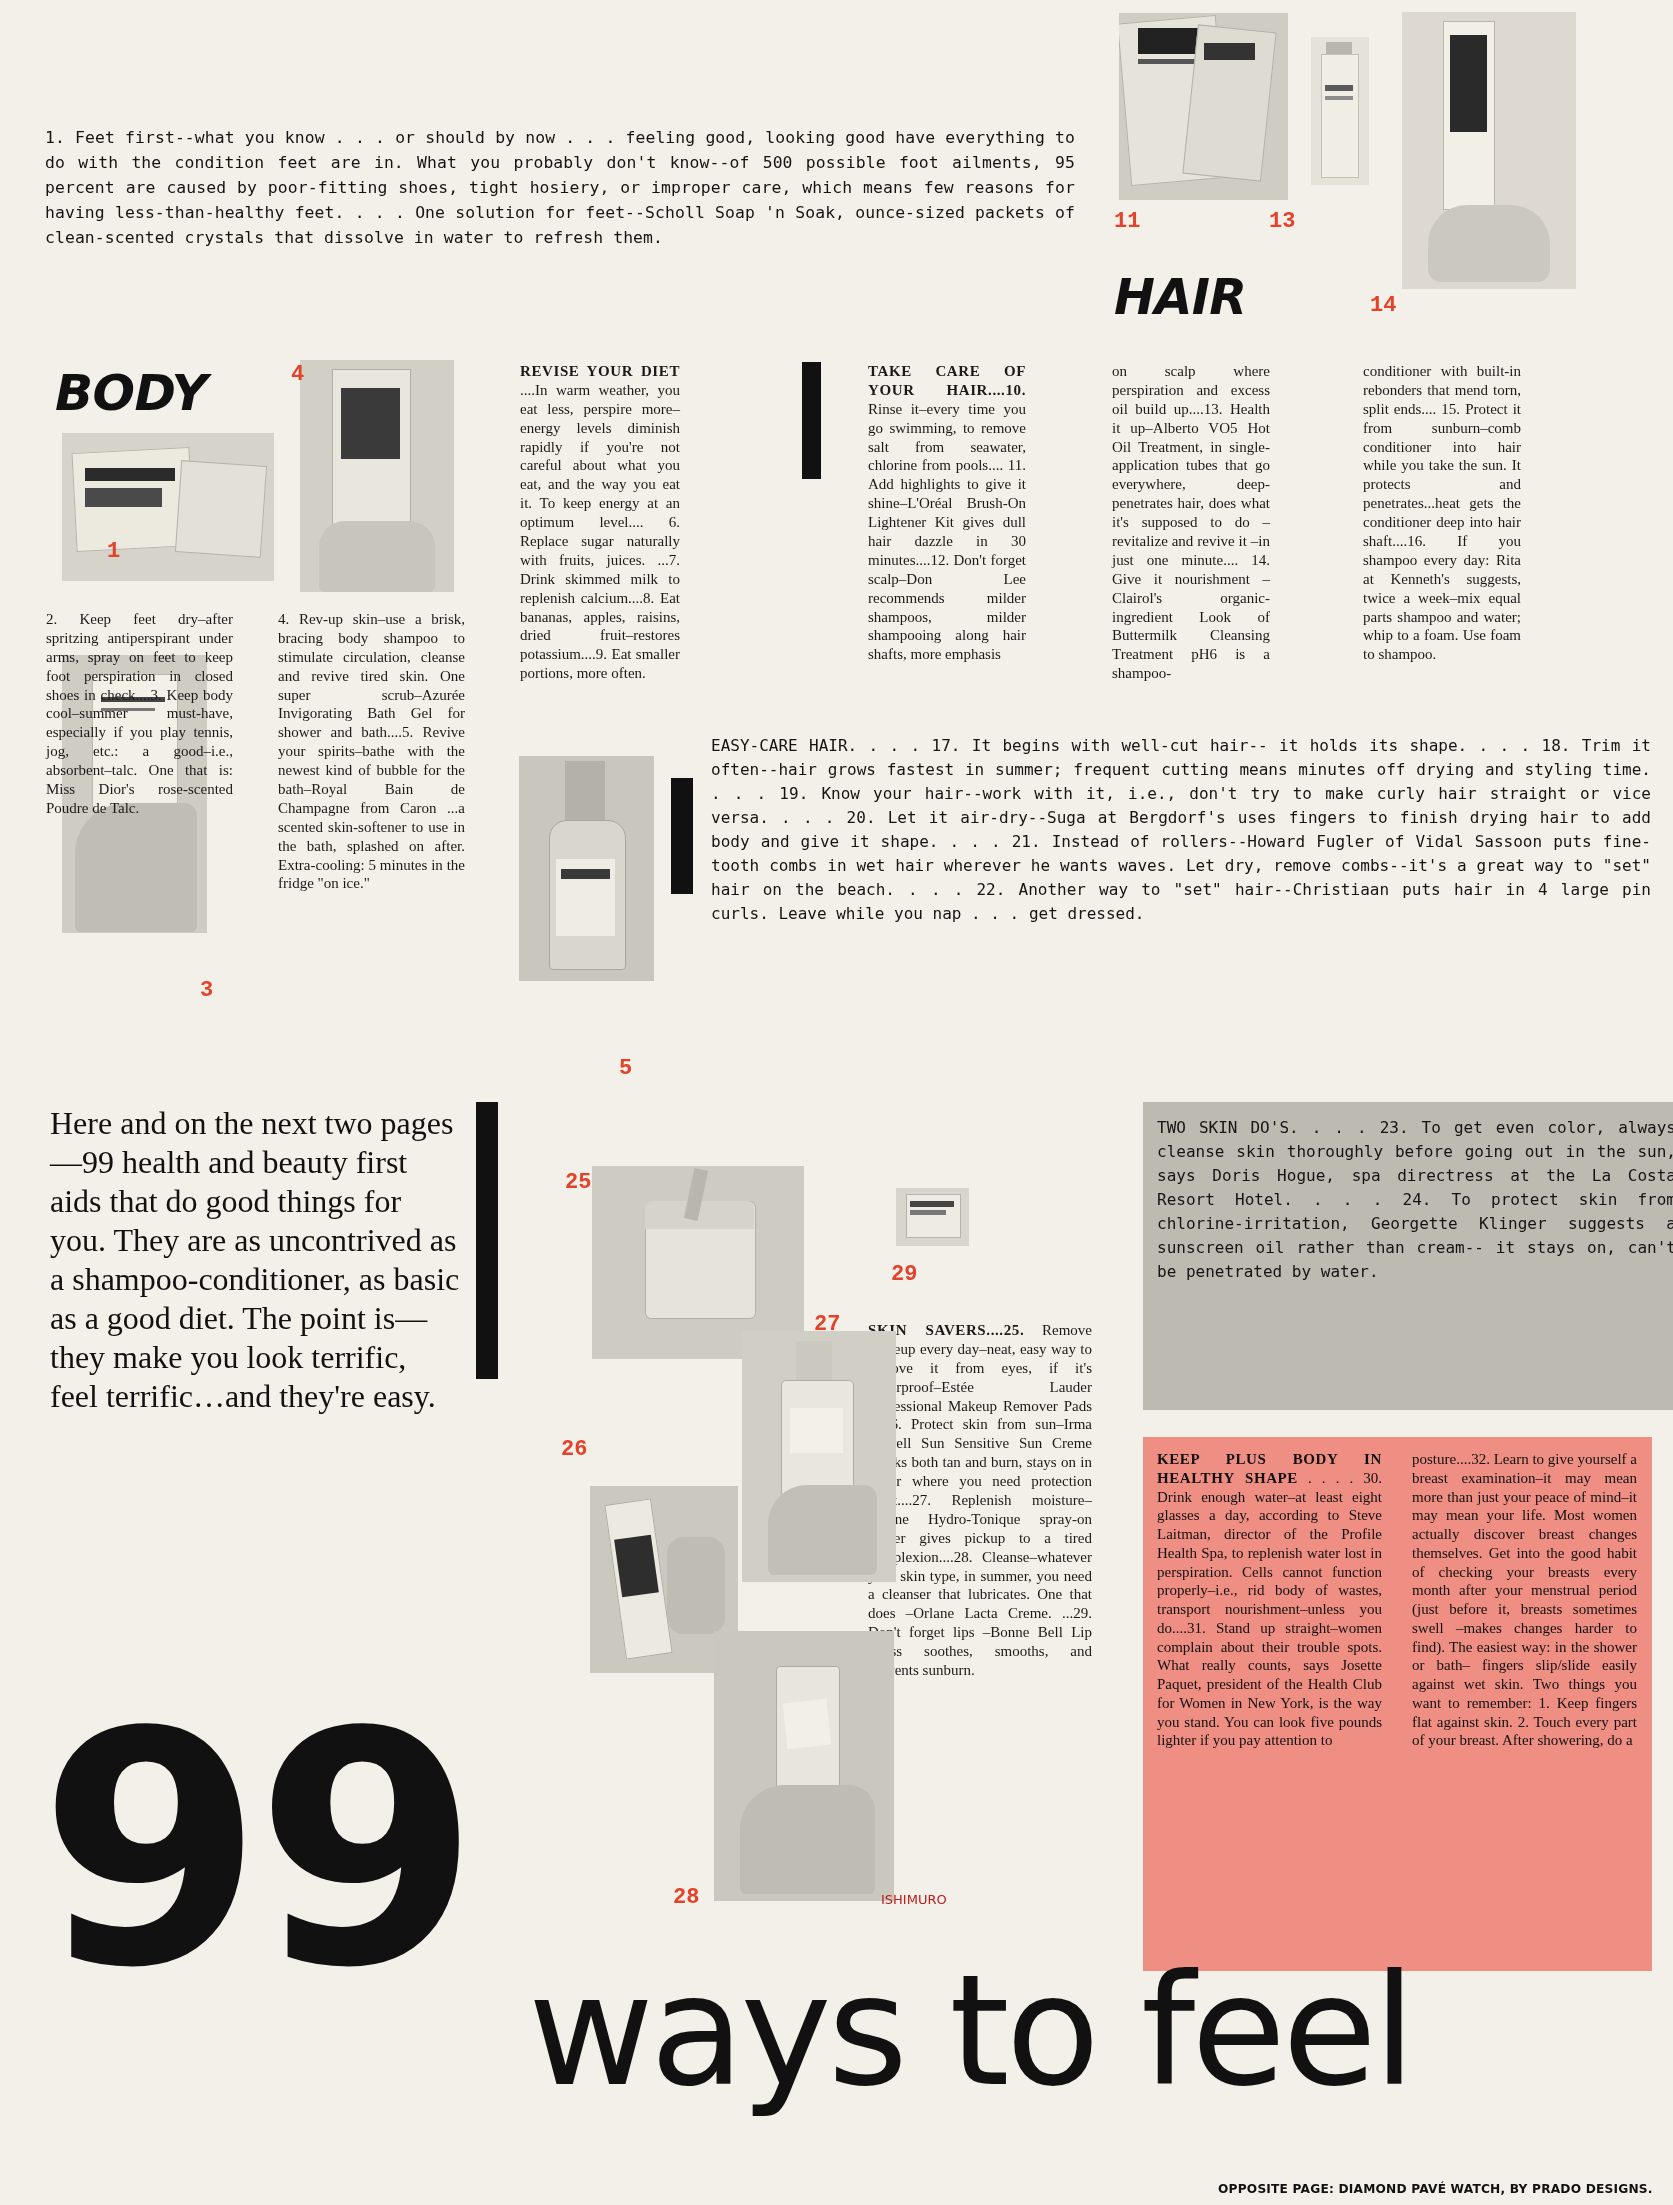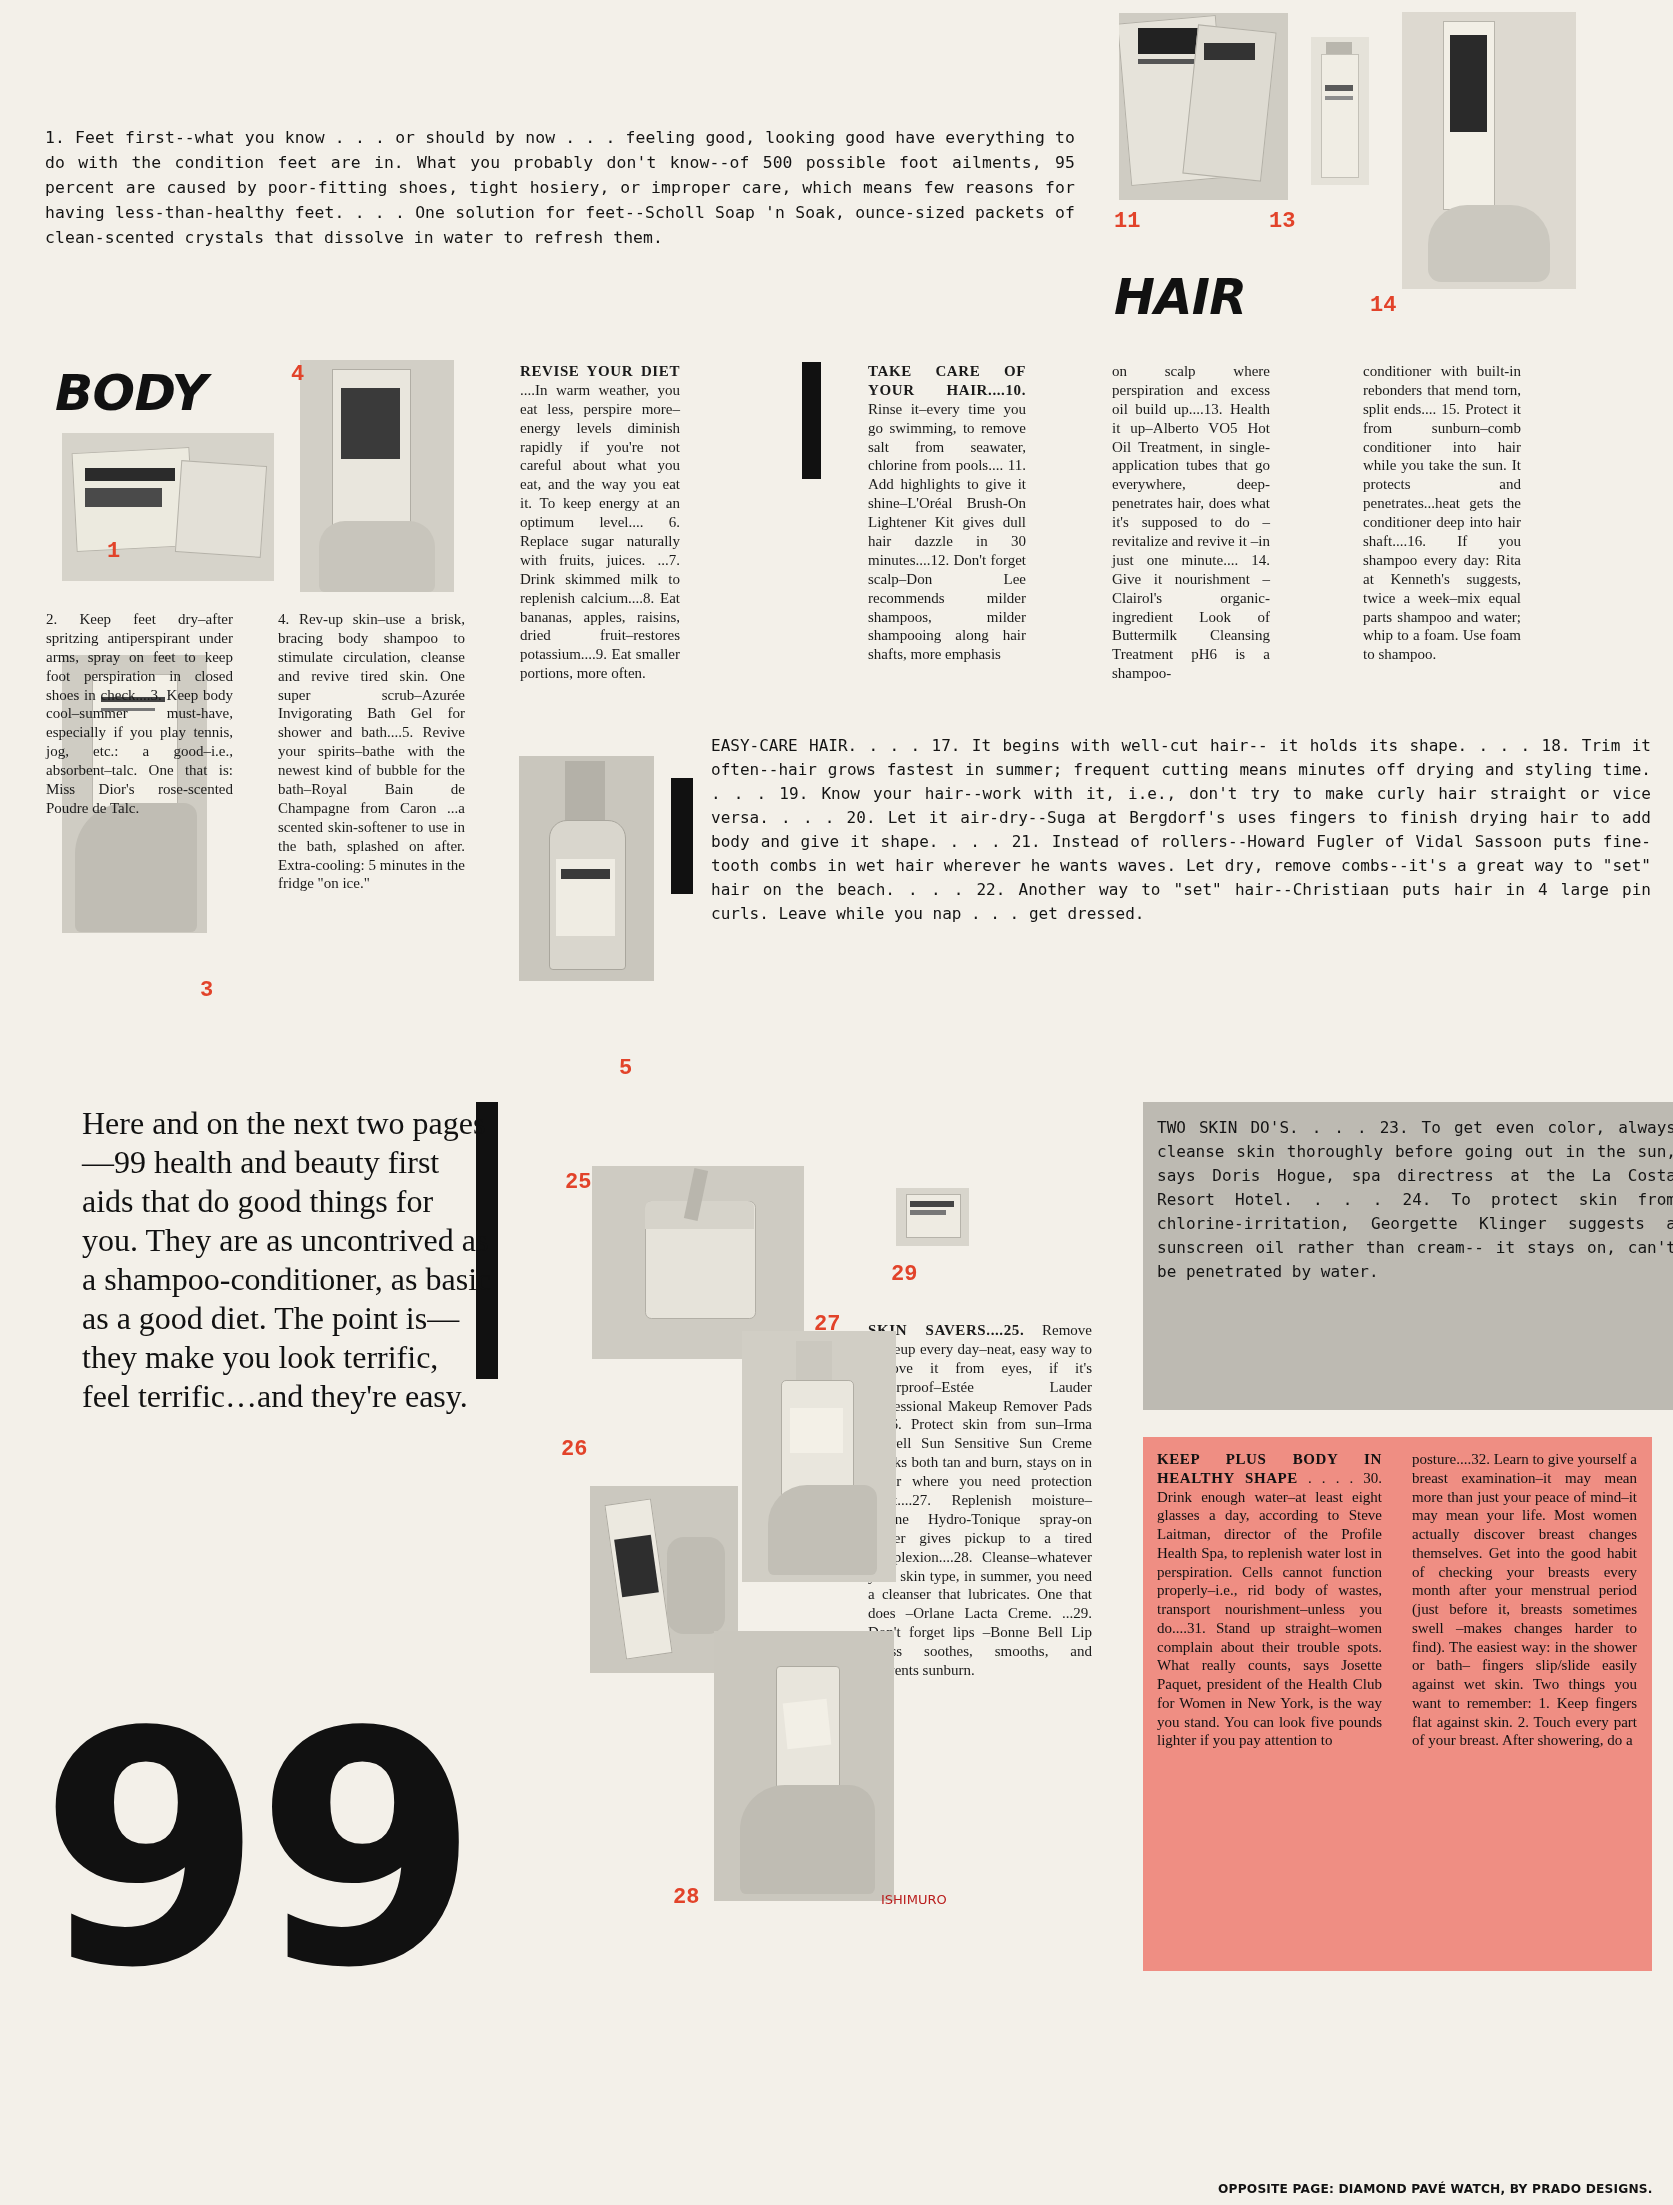--- a/index.html
+++ b/index.html
@@ -117,21 +117,20 @@
   }
   
   .deck {
     position: absolute;
     left: 50px; top: 1104px;
     width: 412px;
     font-family: "Liberation Serif", serif;
     font-size: 32px;
     line-height: 1.22;
     color: #111;
-    margin-left: 32px;
   }
   
   .greybox {
     position: absolute;
     left: 1143px; top: 1102px;
     width: 546px; height: 308px;
     background: #bdbab2;
   }
   .greybox .mono {
     position: static;
@@ -349,17 +348,18 @@
   <div class="photo" style="left:714px; top:1631px; width:180px; height:270px; background:#cac7be;">
     <div class="g-box" style="left:62px; top:35px; width:62px; height:135px; background:#e8e5dc; border:1.3px solid #adaaa1; border-radius:3.9px;"></div>
     <div class="g-box" style="left:71px; top:70px; width:44px; height:46px; background:#f2efe6; transform:rotate(-6deg);"></div>
     <div class="g-box" style="left:26px; top:154px; width:135px; height:109px; background:#bfbcb3; border-radius:45px 26px 6.4px 6.4px;"></div>
   </div>
   <div class="num" style="left:673px; top:1885px;">28</div>
 
   <div class="sig">ISHIMURO</div>
 
   <div class="big99">99</div>
+  <div class="waystofeel">ways to feel</div>
 
   <div class="credit">OPPOSITE PAGE: DIAMOND PAVÉ WATCH, BY PRADO DESIGNS.</div>
 
 </div>
 
 
 </body></html>

